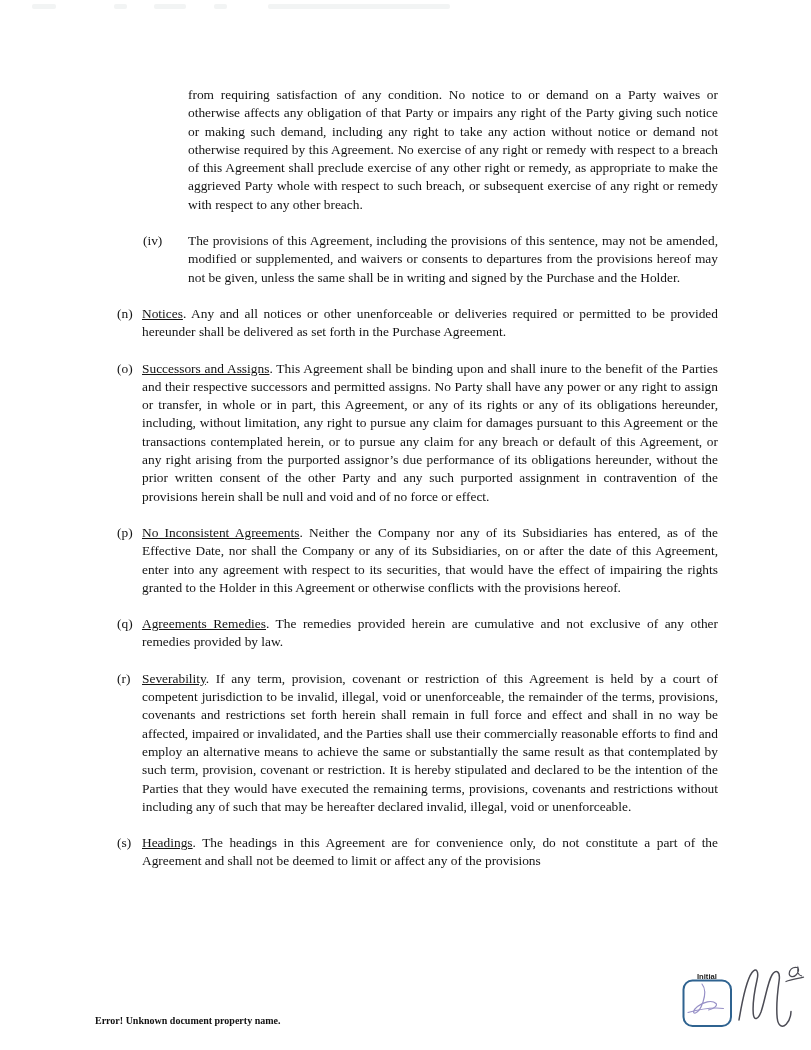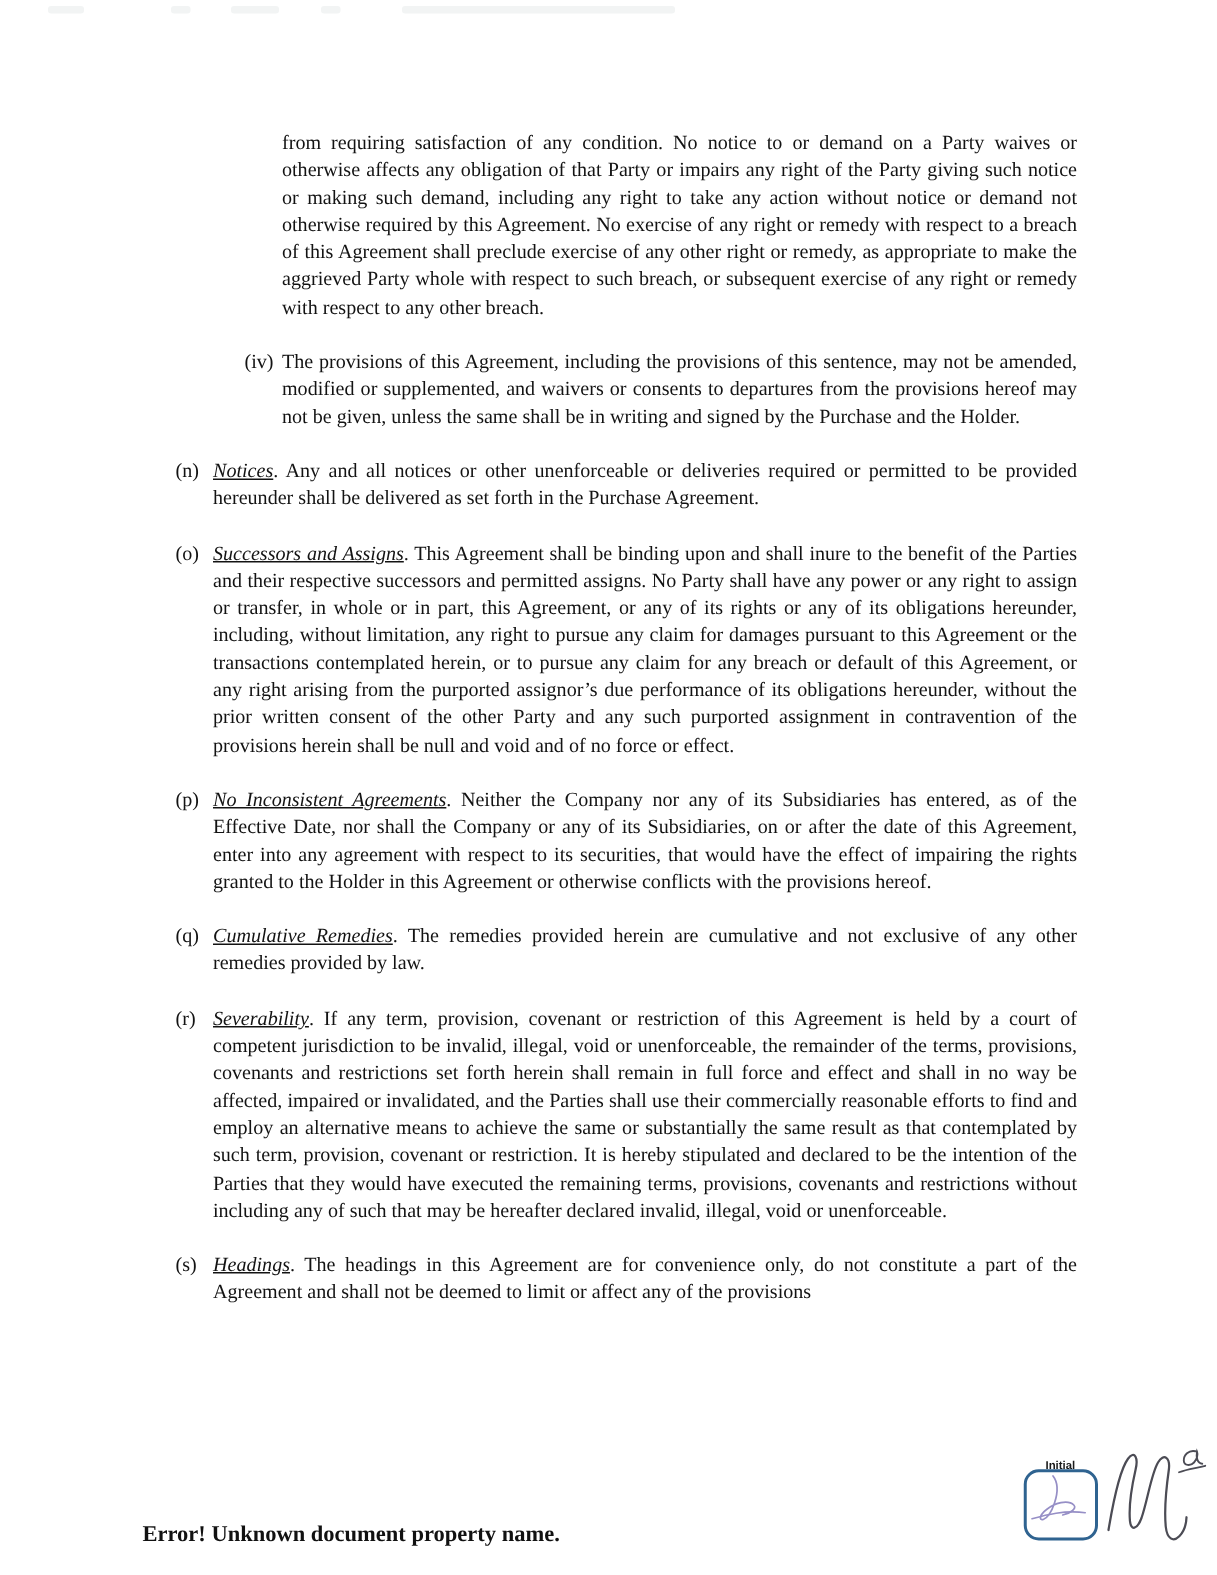--- a/index.html
+++ b/index.html
@@ -24,27 +24,27 @@
     text-align:justify;
     font-size:13.4px;
     line-height:18.3px;
     margin-bottom:18px;
     color:#131313;
   }
   .para.cont  { padding-left:93px; }
   .para.roman { padding-left:93px; }
   .para.letter{ padding-left:47px; }
   .plabel { position:absolute; top:0; }
-  .roman  .plabel { left:68px; }
+  .roman  .plabel { left:48px; }
   .letter .plabel { left:22px; }
-  .pheading { text-decoration:underline;font-style:italic; }
+  .pheading { text-decoration:underline; }
   .footer {
     position:absolute; left:95px; top:1015px;
     font-family:"Liberation Serif", serif;
-    font-weight:bold; font-size:15px; color:#111;
+    font-weight:bold; font-size:10px; color:#111;
     white-space:nowrap;
   }
   .sig-cluster { position:absolute; left:668px; top:956px; width:143px; height:74px; }
   .sig-cluster svg { display:block; }
 </style>
 </head>
 <body>
 
 <div class="page">
 
@@ -77,21 +77,21 @@
       <span class="pheading">Successors and Assigns</span><span class="ptext">. This Agreement shall be binding upon and shall inure to the benefit of the Parties and their respective successors and permitted assigns. No Party shall have any power or any right to assign or transfer, in whole or in part, this Agreement, or any of its rights or any of its obligations hereunder, including, without limitation, any right to pursue any claim for damages pursuant to this Agreement or the transactions contemplated herein, or to pursue any claim for any breach or default of this Agreement, or any right arising from the purported assignor’s due performance of its obligations hereunder, without the prior written consent of the other Party and any such purported assignment in contravention of the provisions herein shall be null and void and of no force or effect.</span>
     </div>
 
     <div class="para letter">
       <span class="plabel">(p)</span>
       <span class="pheading">No Inconsistent Agreements</span><span class="ptext">. Neither the Company nor any of its Subsidiaries has entered, as of the Effective Date, nor shall the Company or any of its Subsidiaries, on or after the date of this Agreement, enter into any agreement with respect to its securities, that would have the effect of impairing the rights granted to the Holder in this Agreement or otherwise conflicts with the provisions hereof.</span>
     </div>
 
     <div class="para letter">
       <span class="plabel">(q)</span>
-      <span class="pheading">Cumulative Remedies</span><span class="ptext">. The remedies provided herein are cumulative and not exclusive of any other remedies provided by law.</span>
+      <span class="pheading">Agreements Remedies</span><span class="ptext">. The remedies provided herein are cumulative and not exclusive of any other remedies provided by law.</span>
     </div>
 
     <div class="para letter">
       <span class="plabel">(r)</span>
       <span class="pheading">Severability</span><span class="ptext">. If any term, provision, covenant or restriction of this Agreement is held by a court of competent jurisdiction to be invalid, illegal, void or unenforceable, the remainder of the terms, provisions, covenants and restrictions set forth herein shall remain in full force and effect and shall in no way be affected, impaired or invalidated, and the Parties shall use their commercially reasonable efforts to find and employ an alternative means to achieve the same or substantially the same result as that contemplated by such term, provision, covenant or restriction. It is hereby stipulated and declared to be the intention of the Parties that they would have executed the remaining terms, provisions, covenants and restrictions without including any of such that may be hereafter declared invalid, illegal, void or unenforceable.</span>
     </div>
 
     <div class="para letter">
       <span class="plabel">(s)</span>
       <span class="pheading">Headings</span><span class="ptext">. The headings in this Agreement are for convenience only, do not constitute a part of the Agreement and shall not be deemed to limit or affect any of the provisions</span>

